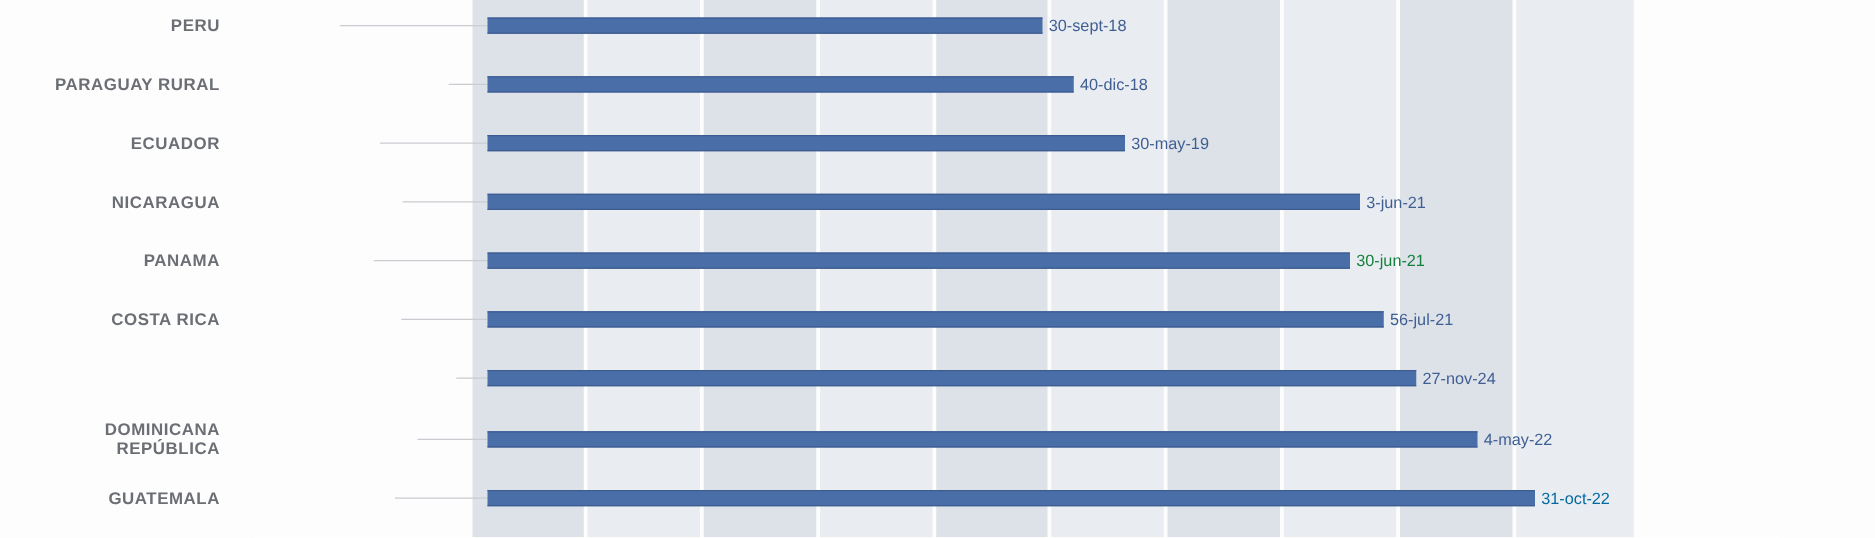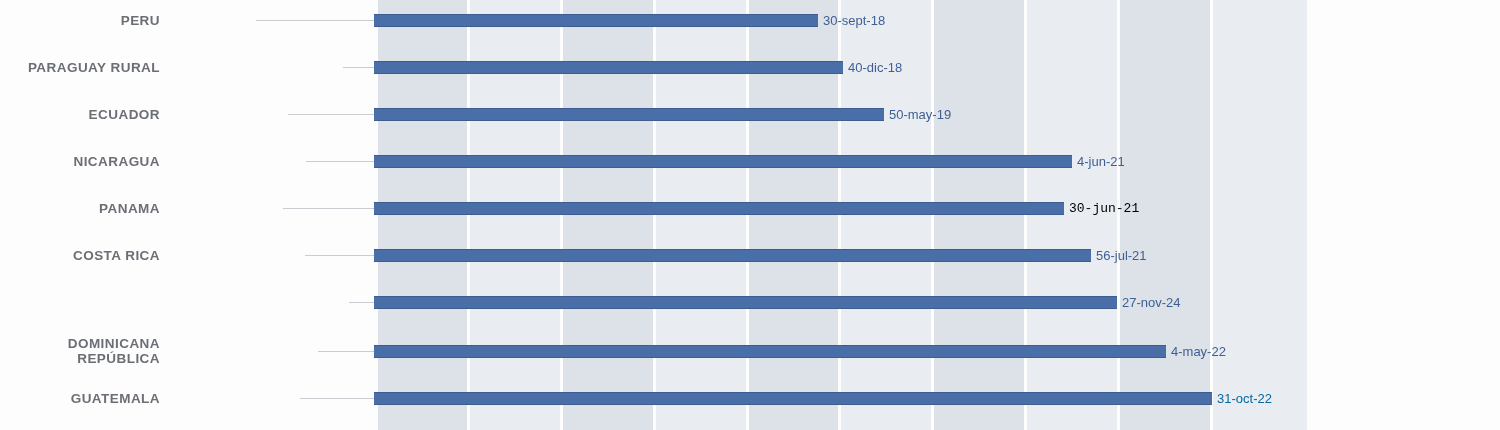--- a/index.html
+++ b/index.html
@@ -29,21 +29,21 @@
   }
   .band {
     position: absolute;
     top: 0;
     height: 430px;
   }
 
   
   .row {
     position: absolute;
-    left: 0;
+    left: 16px;
     width: 1312px;
     z-index: 2;
   }
   .row-label {
     position: absolute;
     right: 1152px;           
     width: 300px;
     text-align: right;
     font-size: 13.5px;
     font-weight: bold;
@@ -111,37 +111,37 @@
         <div class="leader" style="left: 343px; width: 31px; top: 14px;"></div>
         <div class="bar" style="left: 374px; width: 469px; top: 8px; background: rgb(74, 110, 168); border-top-color: rgb(61, 92, 144); border-bottom-color: rgb(61, 92, 144);"></div>
         <div class="bar-value" style="left: 848px; top: 7px; color: rgb(63, 95, 147);">40-dic-18</div>
       </div>
       <div class="row" style="top: 100px; height: 30px;">
         <div class="row-label" style="top: 6.5px;">
           <span class="lbl-line">ECUADOR</span>
         </div>
         <div class="leader" style="left: 288px; width: 86px; top: 14px;"></div>
         <div class="bar" style="left: 374px; width: 510px; top: 8px; background: rgb(74, 110, 168); border-top-color: rgb(61, 92, 144); border-bottom-color: rgb(61, 92, 144);"></div>
-        <div class="bar-value" style="left: 889px; top: 7px; color: rgb(63, 95, 147);">50-may-19</div>
+        <div class="bar-value" style="left: 889px; top: 7px; color: rgb(63, 95, 147);">30-may-19</div>
       </div>
       <div class="row" style="top: 147px; height: 30px;">
         <div class="row-label" style="top: 6.5px;">
           <span class="lbl-line">NICARAGUA</span>
         </div>
         <div class="leader" style="left: 306px; width: 68px; top: 14px;"></div>
         <div class="bar" style="left: 374px; width: 698px; top: 8px; background: rgb(74, 110, 168); border-top-color: rgb(61, 92, 144); border-bottom-color: rgb(61, 92, 144);"></div>
-        <div class="bar-value" style="left: 1077px; top: 7px; color: rgb(63, 95, 147);">4-jun-21</div>
+        <div class="bar-value" style="left: 1077px; top: 7px; color: rgb(63, 95, 147);">3-jun-21</div>
       </div>
       <div class="row" style="top: 194px; height: 30px;">
         <div class="row-label" style="top: 6.5px;">
           <span class="lbl-line">PANAMA</span>
         </div>
         <div class="leader" style="left: 283px; width: 91px; top: 14px;"></div>
         <div class="bar" style="left: 374px; width: 690px; top: 8px; background: rgb(74, 110, 168); border-top-color: rgb(61, 92, 144); border-bottom-color: rgb(61, 92, 144);"></div>
-        <div class="bar-value" style="left: 1069px; top: 7px; color: #000000; font-family: Liberation Mono, monospace;">30-jun-21</div>
+        <div class="bar-value" style="left: 1069px; top: 7px; color: #15803d;">30-jun-21</div>
       </div>
       <div class="row" style="top: 241px; height: 30px;">
         <div class="row-label" style="top: 6.5px;">
           <span class="lbl-line">COSTA RICA</span>
         </div>
         <div class="leader" style="left: 305px; width: 69px; top: 14px;"></div>
         <div class="bar" style="left: 374px; width: 717px; top: 8px; background: rgb(74, 110, 168); border-top-color: rgb(61, 92, 144); border-bottom-color: rgb(61, 92, 144);"></div>
         <div class="bar-value" style="left: 1096px; top: 7px; color: rgb(63, 95, 147);">56-jul-21</div>
       </div>
       <div class="row" style="top: 288px; height: 30px;">

